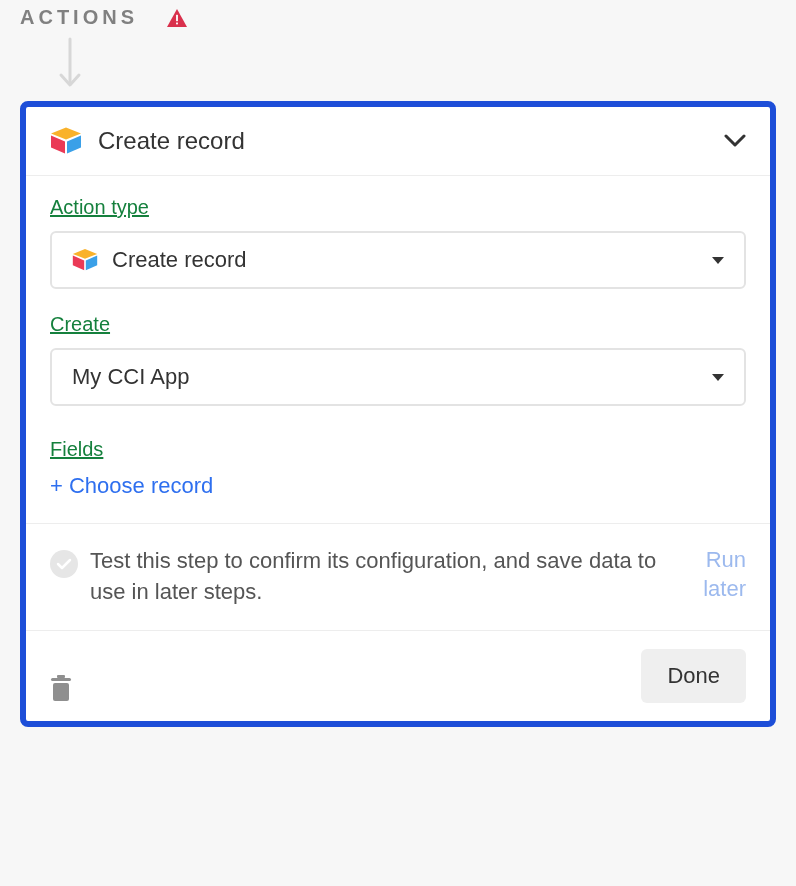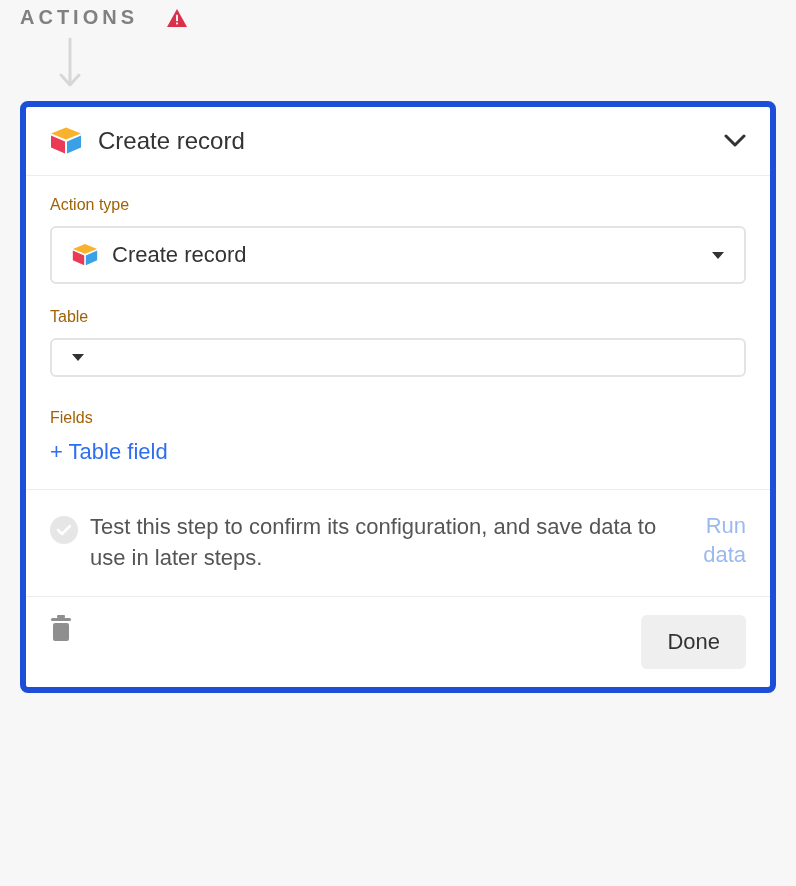--- a/index.html
+++ b/index.html
@@ -57,24 +57,25 @@
   .airtable-icon.sm { width: 26px; height: 22px; }
   .airtable-icon svg { width: 100%; height: 100%; display: block; }
 
   .section {
     padding: 20px 24px 24px 24px;
     border-bottom: 1px solid #ededed;
   }
   .field-group { margin-bottom: 24px; }
   .field-group:last-child { margin-bottom: 0; margin-top: 32px; }
   .field-label {
-    font-size: 16px;
-    font-weight: 500;
-    color: #a16207;
+    font-size: 20px;
+    font-weight: 500;
+    color: #15803d;
     margin-bottom: 12px;
+    text-decoration: underline;
   }
   .select-box {
     display: flex;
     align-items: center;
     gap: 14px;
     border: 2px solid #e3e3e3;
     border-radius: 6px;
     padding: 14px 20px;
     cursor: pointer;
     background: #fff;
@@ -125,21 +126,21 @@
     color: #9cb9ee;
     cursor: pointer;
     text-align: right;
     line-height: 1.3;
     flex-shrink: 0;
     width: 60px;
   }
 
   .footer-section {
     display: flex;
-    align-items: flex-start;
+    align-items: flex-end;
     padding: 18px 24px;
     gap: 16px;
   }
   .trash {
     cursor: pointer;
     color: #888;
   }
   .trash svg { display: block; }
   .spacer { flex: 1; }
   .done-btn {
@@ -203,41 +204,42 @@
             <polygon points="2,16 30,28 30,52 2,40" fill="#ea3a56"></polygon>
             <polygon points="62,16 34,28 34,52 62,40" fill="#3aa0e8"></polygon>
           </svg>
         </span>
         <span class="value">Create record</span>
         <span class="caret"></span>
       </div>
     </div>
 
     <div class="field-group">
-      <div class="field-label">Table</div>
+      <div class="field-label">Create</div>
       <div class="select-box">
+        <span class="value">My CCI App</span>
         <span class="caret"></span>
       </div>
     </div>
 
     <div class="field-group">
       <div class="field-label">Fields</div>
-      <div class="choose-field">+ Table field</div>
+      <div class="choose-field">+ Choose record</div>
     </div>
 
   </div>
 
   <div class="test-section">
     <span class="check-circle">
       <svg width="16" height="12" viewBox="0 0 16 12">
         <polyline points="2,6 6,10 14,2" fill="none" stroke="#fff" stroke-width="2.5" stroke-linecap="round" stroke-linejoin="round"></polyline>
       </svg>
     </span>
     <div class="test-text">Test this step to confirm its configuration, and save data to use in later steps.</div>
-    <div class="run-test">Run data</div>
+    <div class="run-test">Run later</div>
   </div>
 
   <div class="footer-section">
     <span class="trash">
       <svg width="22" height="28" viewBox="0 0 22 28">
         <rect x="3" y="8" width="16" height="18" rx="2" fill="#8f8f8f"></rect>
         <rect x="1" y="3" width="20" height="3" rx="1.5" fill="#8f8f8f"></rect>
         <rect x="7" y="0" width="8" height="3" rx="1" fill="#8f8f8f"></rect>
       </svg>
     </span>

